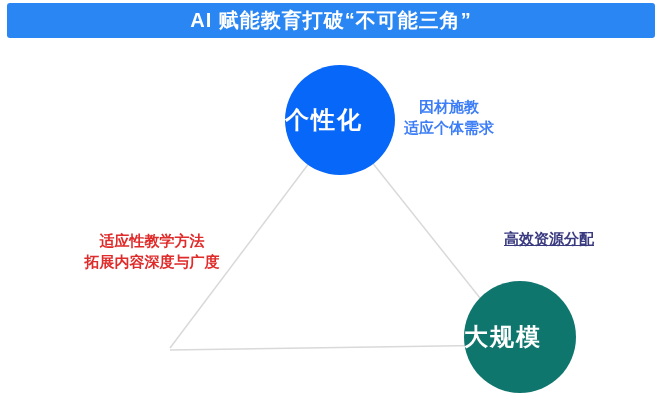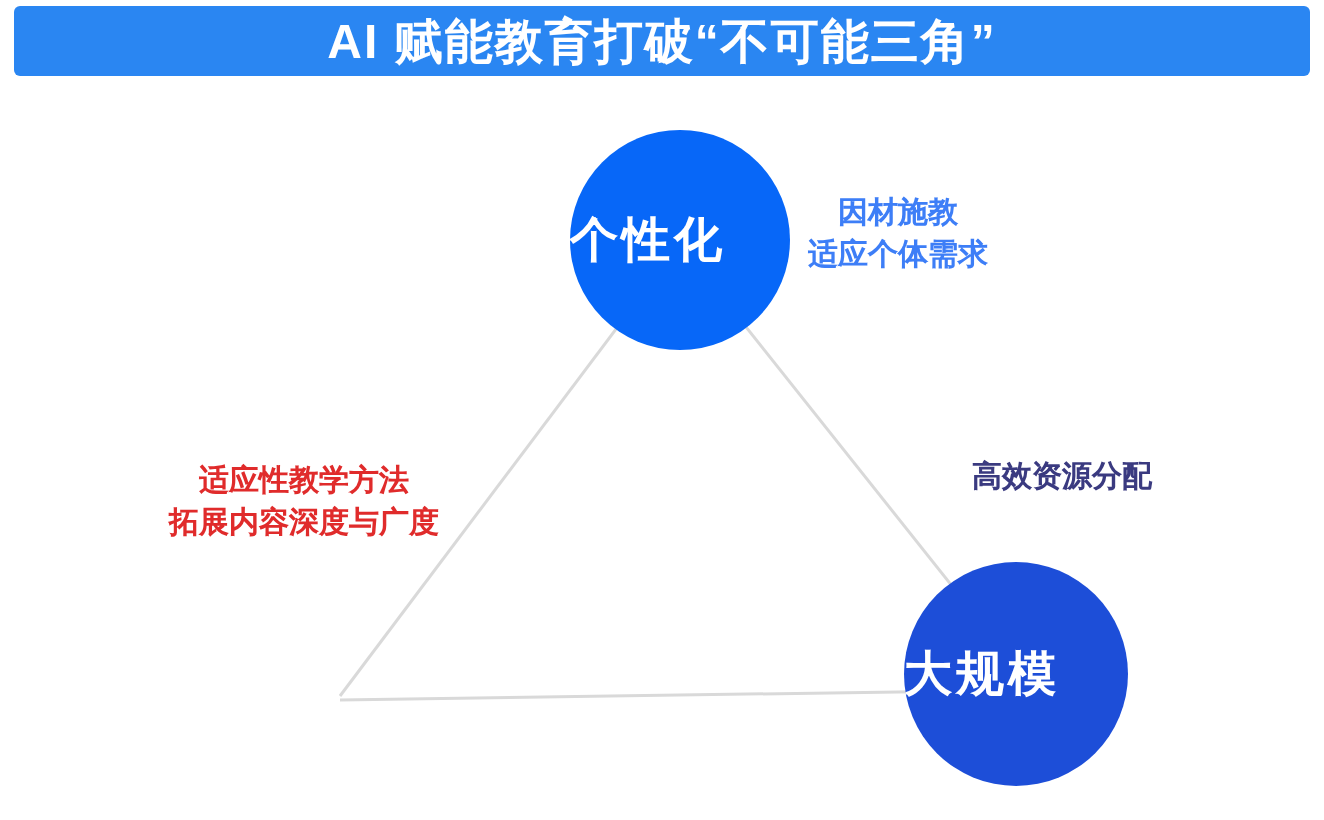--- a/index.html
+++ b/index.html
@@ -9,45 +9,45 @@
     position:relative;overflow:hidden;
   }
   .stage{position:absolute;left:0;top:0;width:662px;height:410px;}
 
   
   .header{
     position:absolute;left:7px;top:3px;width:648px;height:35px;
     background:#2a86f2;border-radius:3px;
     display:flex;align-items:center;justify-content:center;
   }
-  .header-title{color:#ffffff;font-size:24px;font-weight:bold;letter-spacing:1px;text-align:center;}
+  .header-title{color:#ffffff;font-size:20px;font-weight:bold;letter-spacing:1px;text-align:center;}
 
   
   svg.lines{position:absolute;left:0;top:0;}
   svg.lines line{stroke:#d9d9d9;stroke-width:1.5;}
 
   
   .node{
     position:absolute;border-radius:50%;
     display:flex;align-items:center;justify-content:flex-start;
     color:#ffffff;font-size:24px;font-weight:bold;letter-spacing:2px;
   }
   .node-personalization{left:285px;top:65px;width:110px;height:110px;background:#0767f8;}
   .node-quality{left:108px;top:287px;width:118px;height:118px;background:#df2120;}
-  .node-scale{left:452px;top:281px;width:112px;height:112px;background:#1d4ed8;}
+  .node-scale{left:464px;top:281px;width:112px;height:112px;background:#0f766e;}
 
   
   .note{
     position:absolute;transform:translateX(-50%);
     text-align:center;font-size:15px;line-height:21px;font-weight:bold;
     white-space:nowrap;
   }
   .note-personalization{left:449px;top:96px;color:#3d7ef7;}
   .note-quality{left:152px;top:230px;color:#e02b2b;}
-  .note-scale{left:531px;top:228px;color:#3a3a80;}
+  .note-scale{left:549px;top:228px;color:#3a3a80;text-decoration:underline;}
 
   
   .center-label{
     position:absolute;left:344px;top:240px;transform:translateX(-50%);
     font-size:17px;font-weight:bold;color:#2b2b2b;letter-spacing:1px;white-space:nowrap;
   }
 </style>
 </head>
 <body>
 

